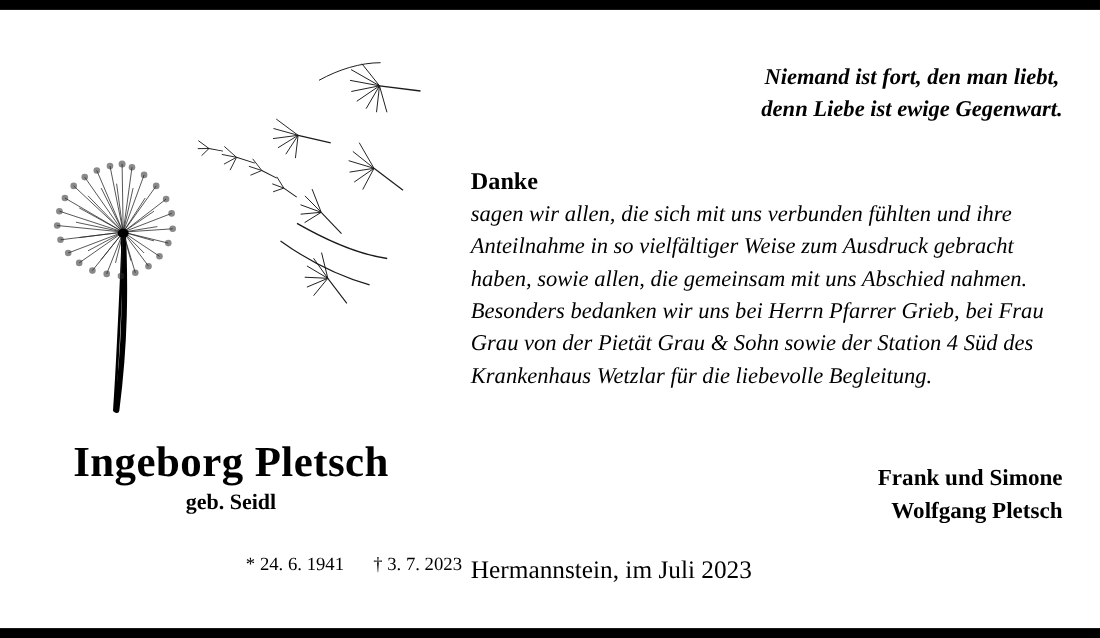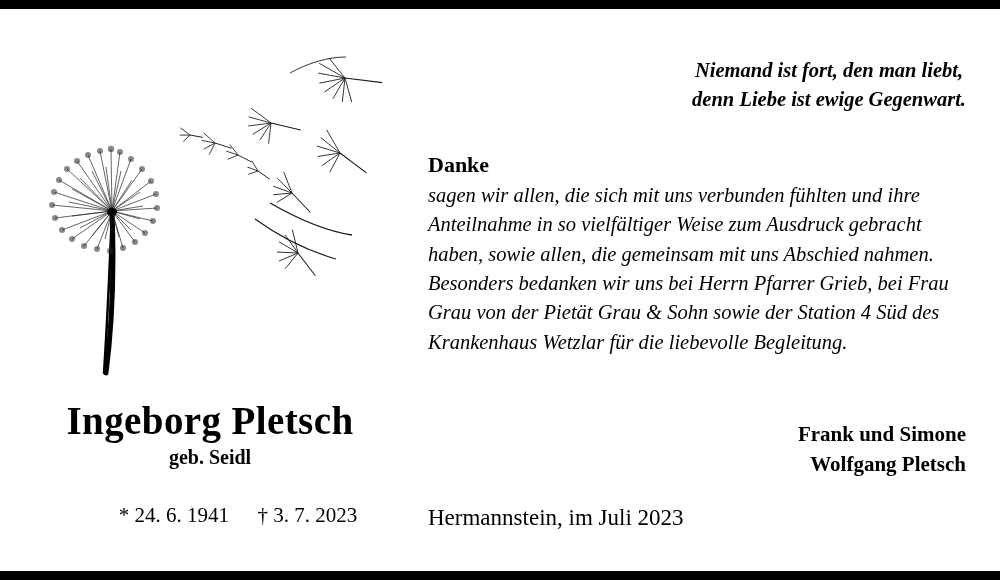--- a/index.html
+++ b/index.html
@@ -66,24 +66,23 @@
     font-size: 20px;
     font-weight: bold;
     margin-top: 4px;
     color: #000;
   }
   .dates {
     position: absolute;
     left: 0;
     top: 494px;
     width: 420px;
-    text-align: center;
-    font-size: 21px;
-    color: #000;
-    margin-left: 28px;
+    text-align: right;
+    font-size: 17px;
+    color: #000;
   }
   .dates .date-sep {
     display: inline-block;
     width: 18px;
   }
 
   
   .quote {
     position: absolute;
     right: 34px;

